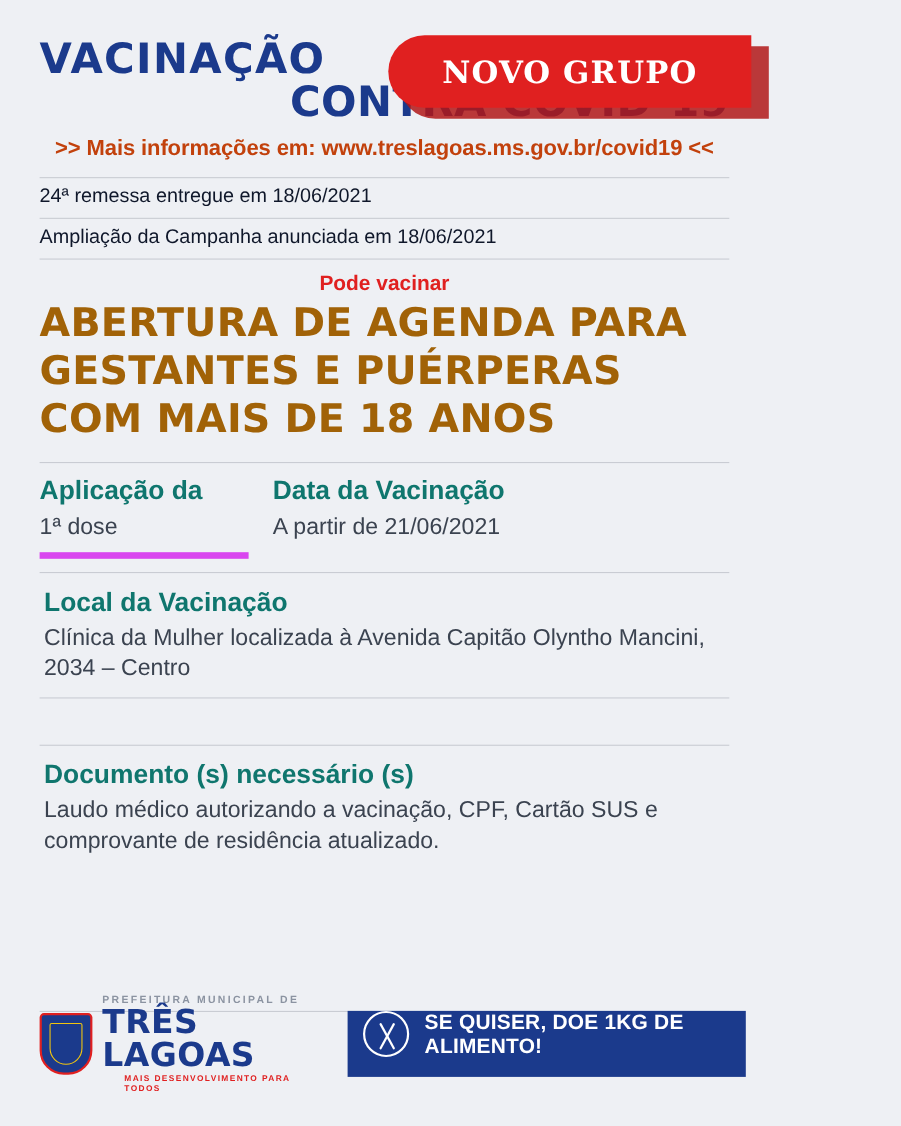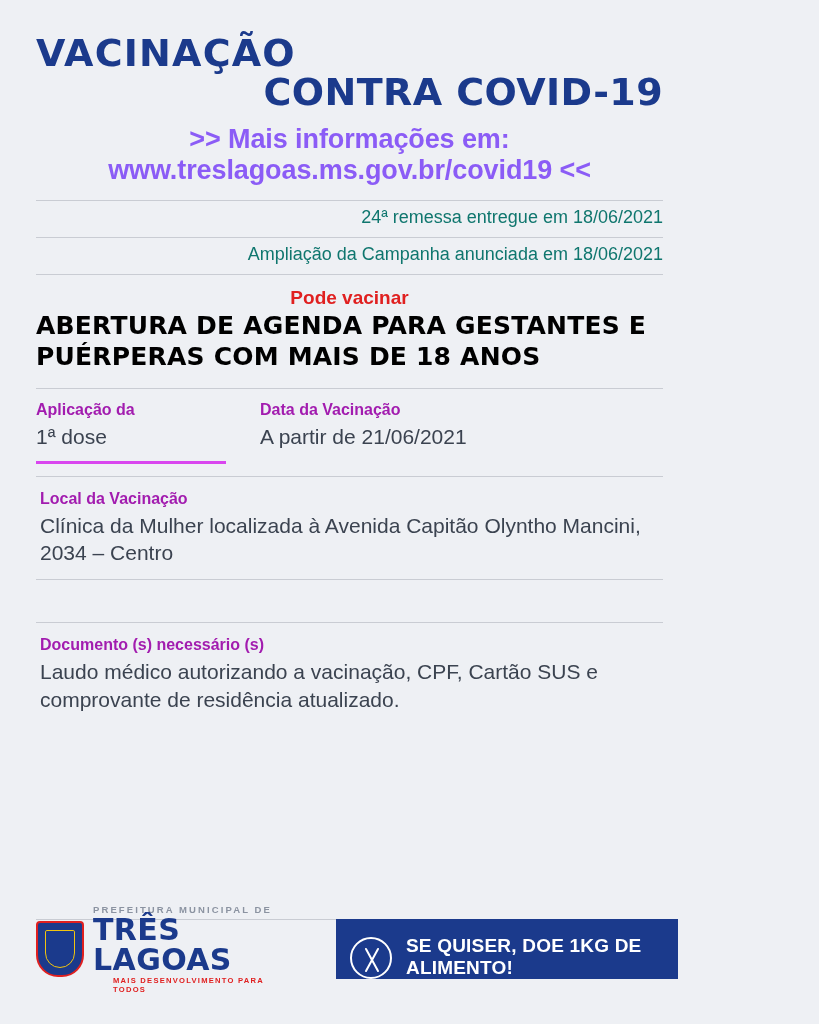--- a/index.html
+++ b/index.html
@@ -72,76 +72,76 @@
     font-size: 28px;
     font-weight: bold;
     font-family: "DejaVu Serif", serif;
     letter-spacing: 1px;
     text-transform: uppercase;
   }
 
   
   .infoline {
     text-align: center;
-    color: #8b5cf6;
-    font-weight: bold;
-    font-size: 27px;
+    color: #c2410c;
+    font-weight: bold;
+    font-size: 20px;
     padding: 12px 0 14px 0;
     letter-spacing: -0.1px;
   }
 
   .remessa {
-    text-align: right;
-    color: #0f766e;
+    text-align: left;
+    color: #0f172a;
     font-size: 18px;
     padding: 6px 0 9px 0;
     border-top: 1px solid #c9ccd3;
   }
 
   .sep { border-top: 1px solid #c9ccd3; }
 
   .block { padding-top: 12px; }
 
   .kicker {
     color: #e02020;
     font-weight: bold;
     font-size: 19px;
     padding-bottom: 2px;
     text-align: center;
   }
   .headline {
-    color: #000000;
-    font-weight: bold;
-    font-size: 25px;
+    color: #a16207;
+    font-weight: bold;
+    font-size: 36px;
     line-height: 1.22;
     letter-spacing: 0.2px;
     font-family: "DejaVu Sans", sans-serif;
     text-transform: uppercase;
     padding-bottom: 16px;
   }
 
   .two-col {
     display: flex;
     gap: 22px;
     padding-bottom: 12px;
   }
   .col-a { width: 190px; }
-  .col-b { flex: 1; margin-left: 12px; }
+  .col-b { flex: 1; }
   .field-label {
-    color: #a21caf;
-    font-weight: bold;
-    font-size: 16px;
+    color: #0f766e;
+    font-weight: bold;
+    font-size: 24px;
     padding-bottom: 4px;
   }
   .field-value {
     color: #3b4350;
     font-size: 21px;
     line-height: 1.32;
   }
-  .col-a .field-value { border-bottom: 3px solid #d946ef; padding-bottom: 10px; }
+  .col-a .field-value { border-bottom: 6px solid #d946ef; padding-bottom: 10px; }
 
   .field { padding: 13px 0 12px 0; }
   .field.indent { padding-left: 4px; }
 
   .spacer-lg { height: 42px; }
 
   
   .footer {
     position: absolute;
     left: 36px;
@@ -193,24 +193,23 @@
     letter-spacing: 1.25px;
     font-weight: bold;
     padding-left: 20px;
   }
 
   .doe {
     flex: 1;
     height: 60px;
     background: #1b3a8c;
     display: flex;
-    align-items: flex-end;
+    align-items: flex-start;
     gap: 14px;
     padding-left: 14px;
-    margin-left: 20px;
   }
   .doe-badge {
     width: 42px; height: 42px;
     background: #1b3a8c;
     border: 2px solid #ffffff;
     border-radius: 50%;
     position: relative;
     flex: 0 0 auto;
   }
   .doe-badge svg { position: absolute; left: 7px; top: 6px; }
@@ -223,20 +222,26 @@
 </style>
 </head>
 <body>
 
 <div class="poster">
 
   <div class="header">
     <div class="title">
       <div>VACINAÇÃO</div>
       <div class="l2">CONTRA COVID-19</div>
+    </div>
+    <div class="ribbon">
+      <div class="shadow"></div>
+      <div class="body">
+        <span>Novo Grupo</span>
+      </div>
     </div>
   </div>
 
   <div class="infoline">&gt;&gt; Mais informações em: www.treslagoas.ms.gov.br/covid19 &lt;&lt;</div>
 
   <div class="remessa">24ª remessa entregue em 18/06/2021</div>
   <div class="remessa">Ampliação da Campanha anunciada em 18/06/2021</div>
 
   <div class="sep"></div>
 

